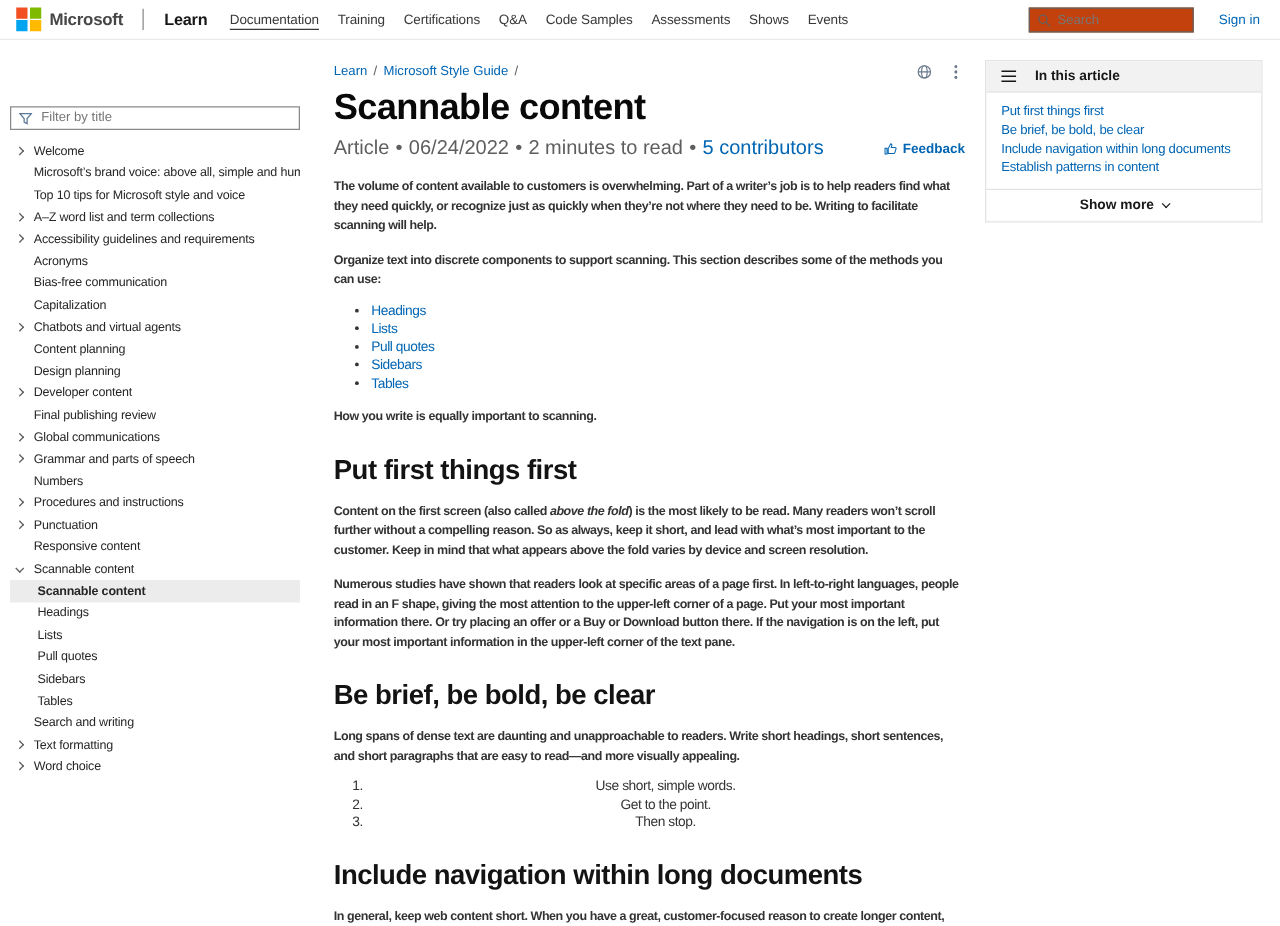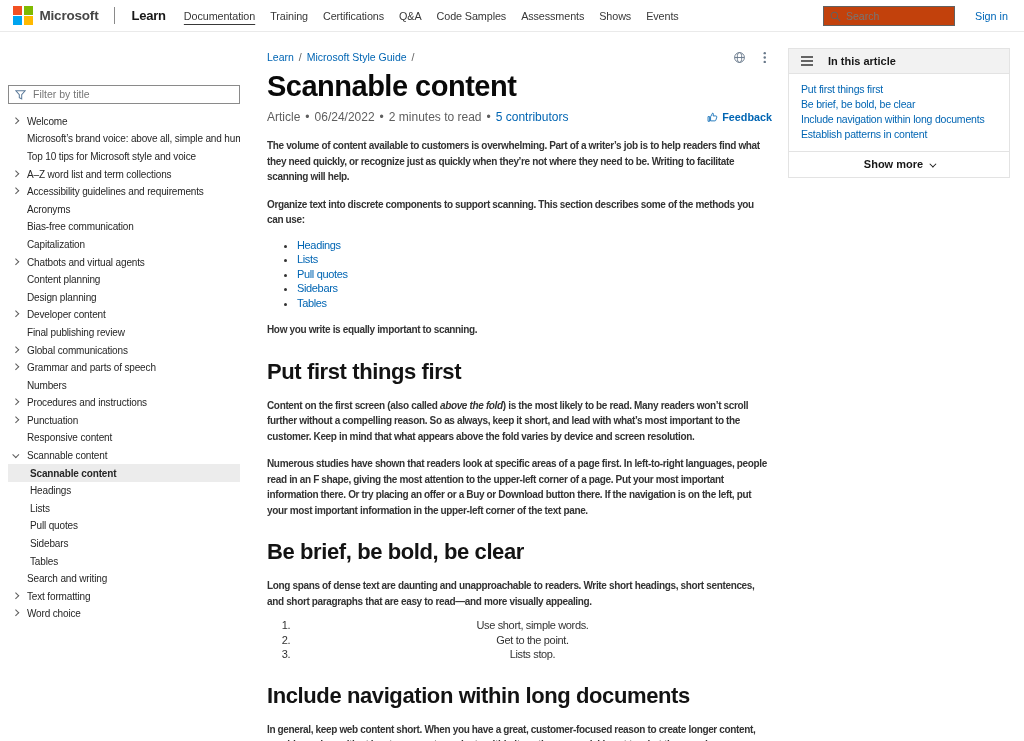--- a/index.html
+++ b/index.html
@@ -62,21 +62,21 @@
 
   
   .content { width: 505px; flex: none; margin-left: 12px; padding-top: 18px; }
   .crumb-row { display: flex; align-items: center; height: 14px; }
   .breadcrumb { font-size: 10.5px; color: #5e5e5e; display: flex; align-items: center; gap: 5px; }
   .breadcrumb a { color: #0065b3; }
   .crumb-icons { margin-left: auto; display: flex; align-items: center; gap: 17px; padding-right: 6px; }
   .icon-btn { display: inline-flex; align-items: center; cursor: pointer; }
   .page-title { margin-top: 6px; font-size: 29px; line-height: 32px; font-weight: 600; color: #090909; letter-spacing: -0.5px; }
   .meta-row { display: flex; align-items: center; margin-top: 8px; }
-  .meta { font-size: 12px; color: #5e5e5e; display: flex; align-items: center; gap: 5px; }
+  .meta { font-size: 16px; color: #5e5e5e; display: flex; align-items: center; gap: 5px; }
   .meta a { color: #0065b3; }
   .feedback { margin-left: auto; display: inline-flex; align-items: center; gap: 4px; font-size: 10.8px; font-weight: 600; color: #0065b3; cursor: pointer; }
 
   .content p { font-size: 10px; line-height: 15.5px; letter-spacing: -0.35px; color: #333333; font-weight: bold; }
   .p-first { margin-top: 14px; }
   .p-next { margin-top: 12px; }
   .content a.body-link { color: #0065b3; }
   .link-list { margin: 10px 0 0 30px; }
   .link-list li { font-size: 11px; line-height: 14.6px; letter-spacing: -0.35px; color: #333; }
   .link-list li::marker { color: #333; }
@@ -376,21 +376,21 @@
     <p class="p-next">Numerous studies have shown that readers look at specific areas of a page first. In left-to-right languages, people read in an F shape, giving the most attention to the upper-left corner of a page. Put your most important information there. Or try placing an offer or a Buy or Download button there. If the navigation is on the left, put your most important information in the upper-left corner of the text pane.</p>
 
     <h2 class="h2">Be brief, be bold, be clear</h2>
     <p class="p-next">Long spans of dense text are daunting and unapproachable to readers. Write short headings, short sentences, and short paragraphs that are easy to read—and more visually appealing.</p>
     <ol class="steps">
 
         <li>Use short, simple words.</li>
 
         <li>Get to the point.</li>
 
-        <li>Lists stop.</li>
+        <li>Then stop.</li>
       </ol>
 
     <h2 class="h2">Include navigation within long documents</h2>
     <p class="p-next">In general, keep web content short. When you have a great, customer-focused reason to create longer content, provide readers with at least one way to navigate within it, so they can quickly get to what they need.</p>
   </main>
 
   <aside class="rightrail">
     <div class="toc">
       <div class="toc-header">
         <svg width="12" height="10" viewBox="0 0 12 10">

